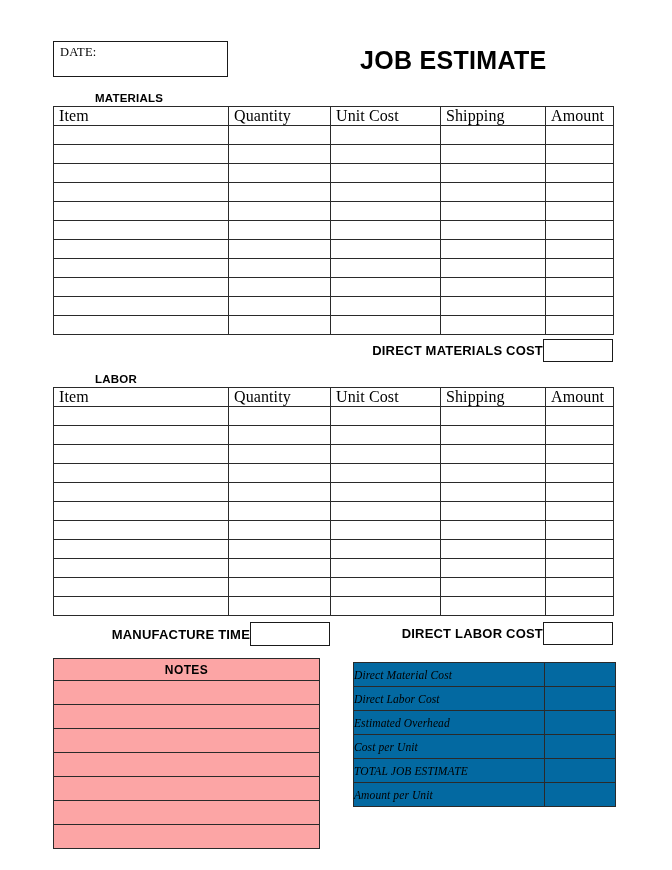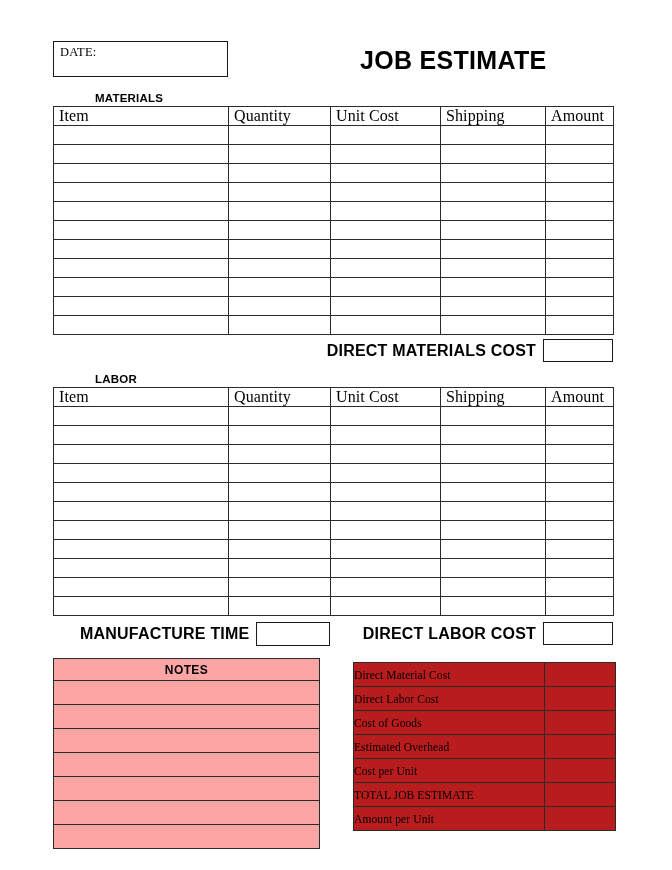--- a/index.html
+++ b/index.html
@@ -103,23 +103,22 @@
 
   
   .total-line {
     display: flex;
     align-items: center;
     justify-content: flex-end;
   }
   .total-label {
     font-family: "Liberation Sans", sans-serif;
     font-weight: bold;
-    font-size: 16px;
+    font-size: 13px;
     letter-spacing: 0.2px;
-    margin-right: 7px;
     white-space: nowrap;
   }
   .total-box {
     width: 70px;
     height: 23px;
     border: 1.6px solid #1a1a1a;
     box-sizing: border-box;
     background: #fff;
   }
 
@@ -153,21 +152,22 @@
   .notes-table td {
     height: 23px;
   }
 
   
   .summary-table {
     left: 353px;
     top: 662px;
     border-collapse: collapse;
     table-layout: fixed;
-    background: #b91c1c;
+    background: #0369a1;
+    font-style: italic;
   }
   .summary-table td {
     border: 1.3px solid #2a2a2a;
     padding: 0;
     margin: 0;
     height: 23px;
   }
   .summary-label {
     width: 190px;
     font-family: "Liberation Serif", serif;
@@ -441,24 +441,20 @@
     <tbody>
       <tr>
         <td class="summary-label">Direct Material Cost</td>
         <td class="summary-value"></td>
       </tr>
       <tr>
         <td class="summary-label">Direct Labor Cost</td>
         <td class="summary-value"></td>
       </tr>
       <tr>
-        <td class="summary-label">Cost of Goods</td>
-        <td class="summary-value"></td>
-      </tr>
-      <tr>
         <td class="summary-label">Estimated Overhead</td>
         <td class="summary-value"></td>
       </tr>
       <tr>
         <td class="summary-label">Cost per Unit</td>
         <td class="summary-value"></td>
       </tr>
       <tr>
         <td class="summary-label">TOTAL JOB ESTIMATE</td>
         <td class="summary-value"></td>

